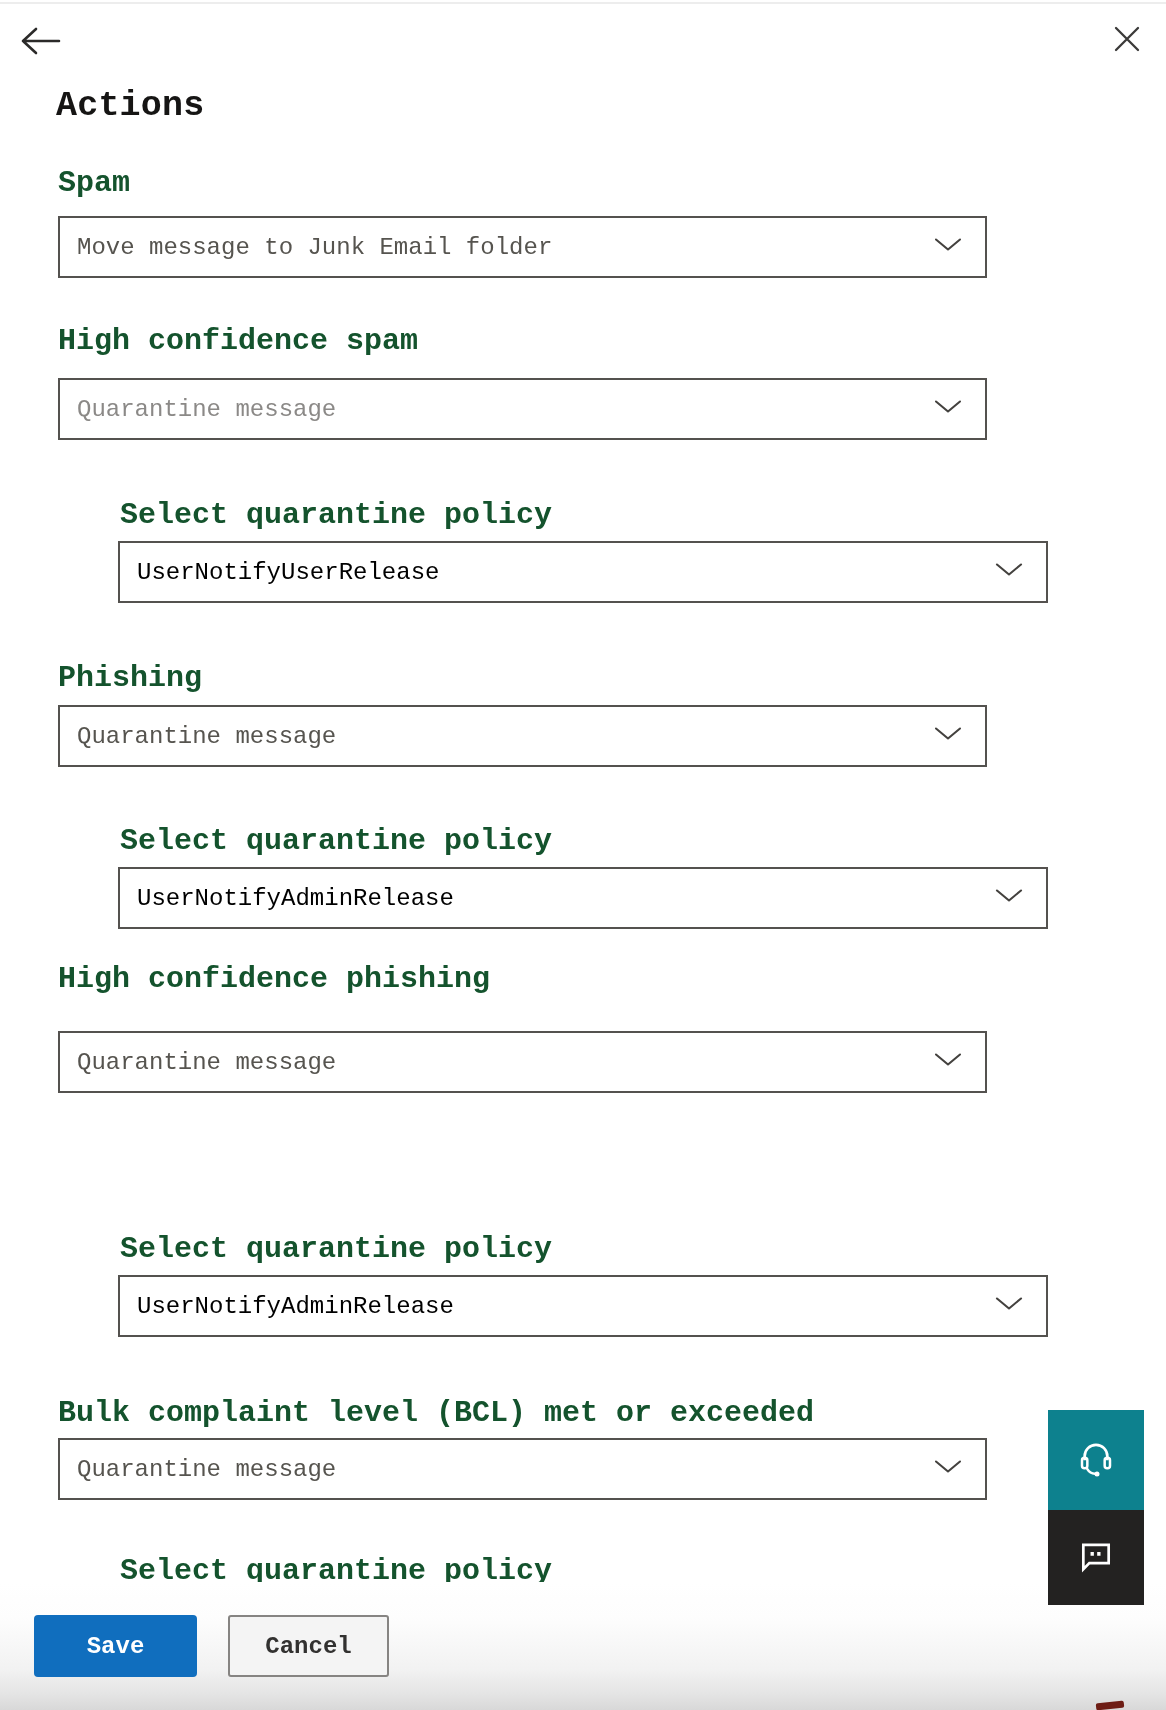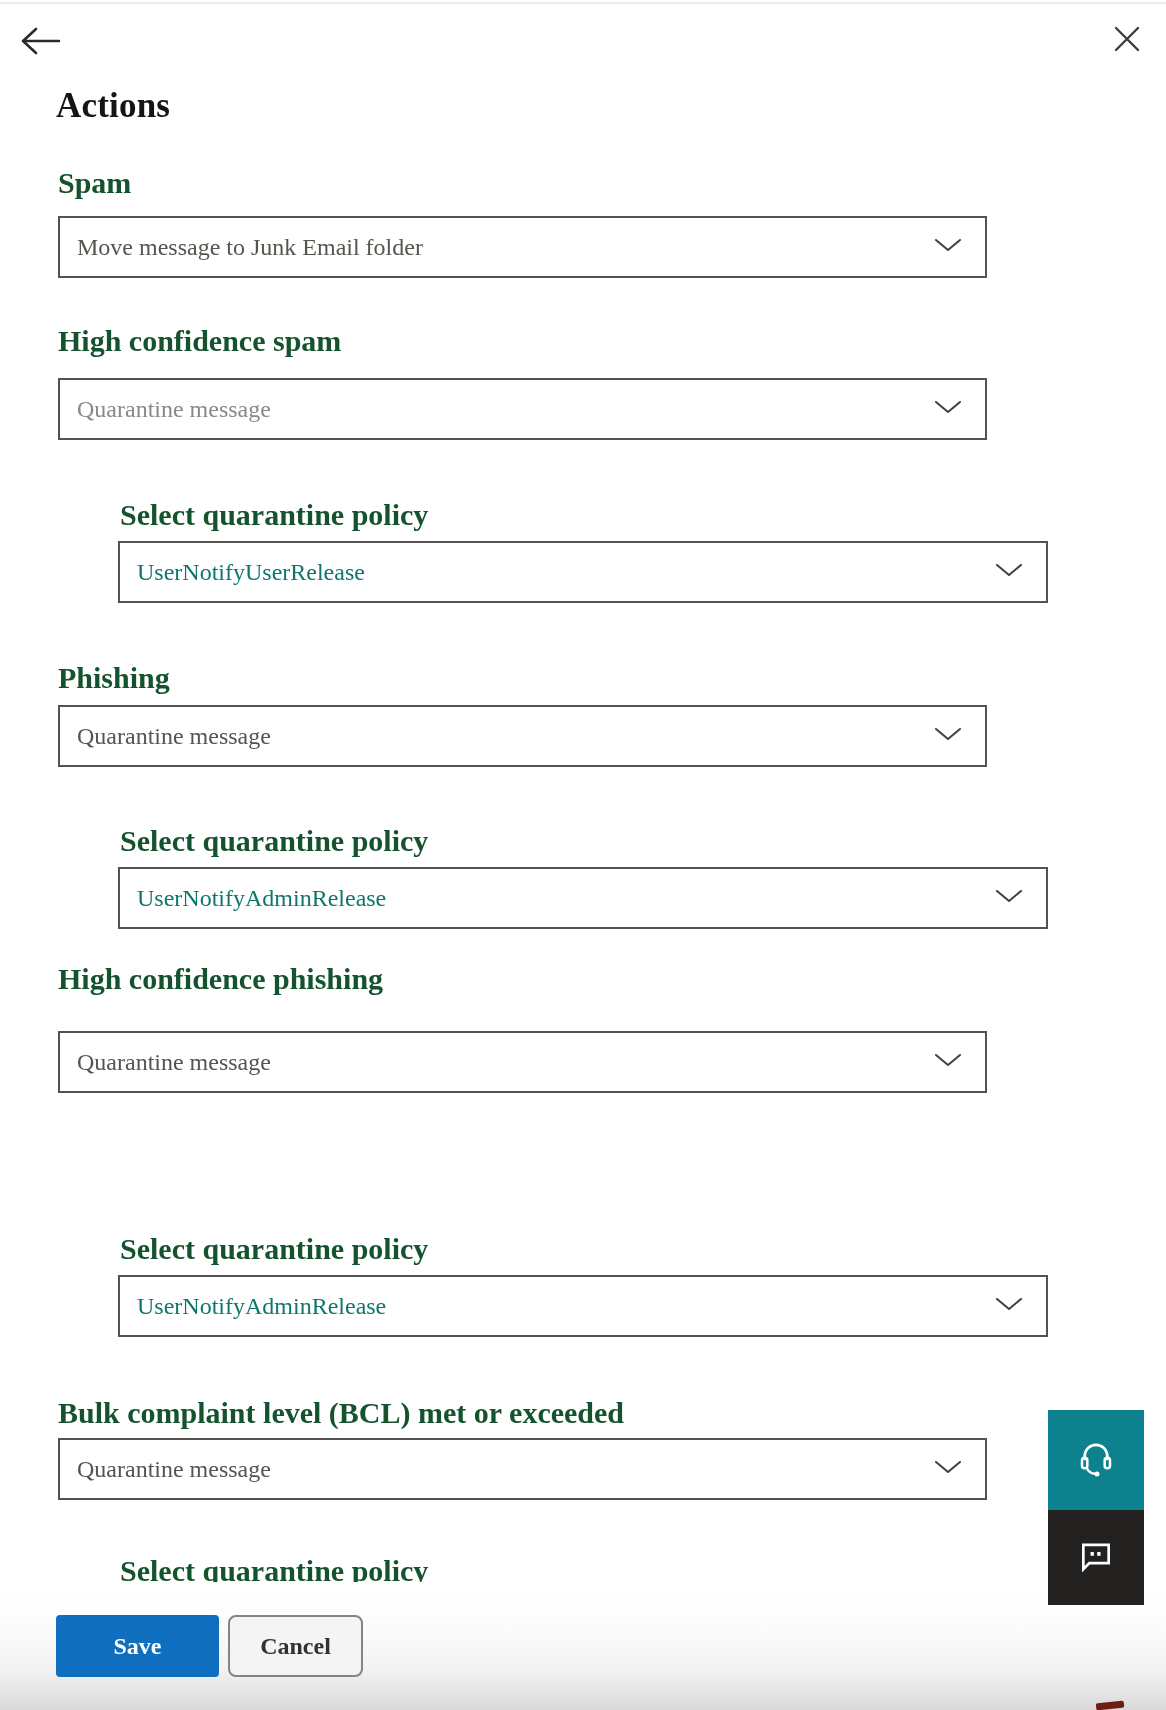--- a/index.html
+++ b/index.html
@@ -1,18 +1,18 @@
 <!DOCTYPE html>
 <html><head>
 <meta charset="utf-8">
 <style>
   html,body{margin:0;padding:0;background:#ffffff;}
   .stage{
     position:relative;width:1166px;height:1710px;overflow:hidden;background:#ffffff;
-    font-family:Liberation Serif, serif;
+    font-family:Liberation Mono, monospace;
   }
   .topline{position:absolute;left:0;top:2px;width:100%;height:2px;background:#ededed;}
   .icon-btn{position:absolute;background:none;border:none;padding:0;cursor:pointer;line-height:0;}
   #backBtn{left:20px;top:26px;}
   #closeBtn{left:1112px;top:24px;}
   .page-title{
     position:absolute;left:56px;top:86px;margin:0;
     font-size:35px;font-weight:700;color:#161514;letter-spacing:.2px;
   }
   .fld-label{
@@ -22,21 +22,21 @@
   .fld-label.indent{left:120px;}
   .dd{
     position:absolute;left:58px;width:929px;height:62px;box-sizing:border-box;
     background:#ffffff;border:2px solid #54524f;border-radius:0;
     display:flex;align-items:center;padding:0 60px 0 17px;cursor:pointer;
   }
   .dd.indent{left:118px;width:930px;}
   .dd .val{font-size:24px;white-space:nowrap;overflow:hidden;}
   .v-muted{color:#56544f;}
   .v-light{color:#8b8987;}
-  .v-dark{color:#0f766e;}
+  .v-dark{color:#000000;}
   .dd .chev{position:absolute;right:22px;top:50%;transform:translateY(-50%);}
   
   #lbl-s1{top:168px;} #dd-s1{top:216px;}
   #lbl-s2{top:326px;} #dd-s2{top:378px;}
   #lbl-s3{top:500px;} #dd-s3{top:541px;}
   #lbl-s4{top:663px;} #dd-s4{top:705px;}
   #lbl-s5{top:826px;} #dd-s5{top:867px;}
   #lbl-s6{top:964px;} #dd-s6{top:1031px;}
   #note{
     position:absolute;left:58px;top:1128px;width:1004px;margin:0;
@@ -50,22 +50,22 @@
   .clip-wrap .fld-label{position:static;left:auto;}
   .footer{
     position:absolute;left:0;top:1582px;width:1166px;height:128px;
     background:linear-gradient(180deg,#ffffff 0%,#fdfdfd 28%,#f2f2f2 68%,#e4e4e4 88%,#d8d8d8 100%);
   }
   .btn{
     position:absolute;top:33px;height:62px;box-sizing:border-box;
     font-family:inherit;font-size:24px;font-weight:600;cursor:pointer;
     display:flex;align-items:center;justify-content:center;
   }
-  #saveBtn{left:56px;width:163px;background:#106ebe;color:#ffffff;border:none;border-radius:4px;}
-  #cancelBtn{left:228px;width:135px;background:#f4f4f4;color:#323130;border:2px solid #868482;border-radius:8px;}
+  #saveBtn{left:34px;width:163px;background:#106ebe;color:#ffffff;border:none;border-radius:4px;}
+  #cancelBtn{left:228px;width:161px;background:#f4f4f4;color:#323130;border:2px solid #868482;border-radius:3px;}
   .widget{
     position:absolute;left:1048px;width:96px;border:none;padding:0;cursor:pointer;
     display:flex;align-items:center;justify-content:center;
   }
   #helpWidget{top:1410px;height:100px;background:#0d818e;}
   #chatWidget{top:1510px;height:95px;background:#232221;}
   .red-sliver{
     position:absolute;left:1096px;top:1702px;width:28px;height:7px;
     background:#6e1d15;border-radius:2px;transform:rotate(-6deg);
   }

